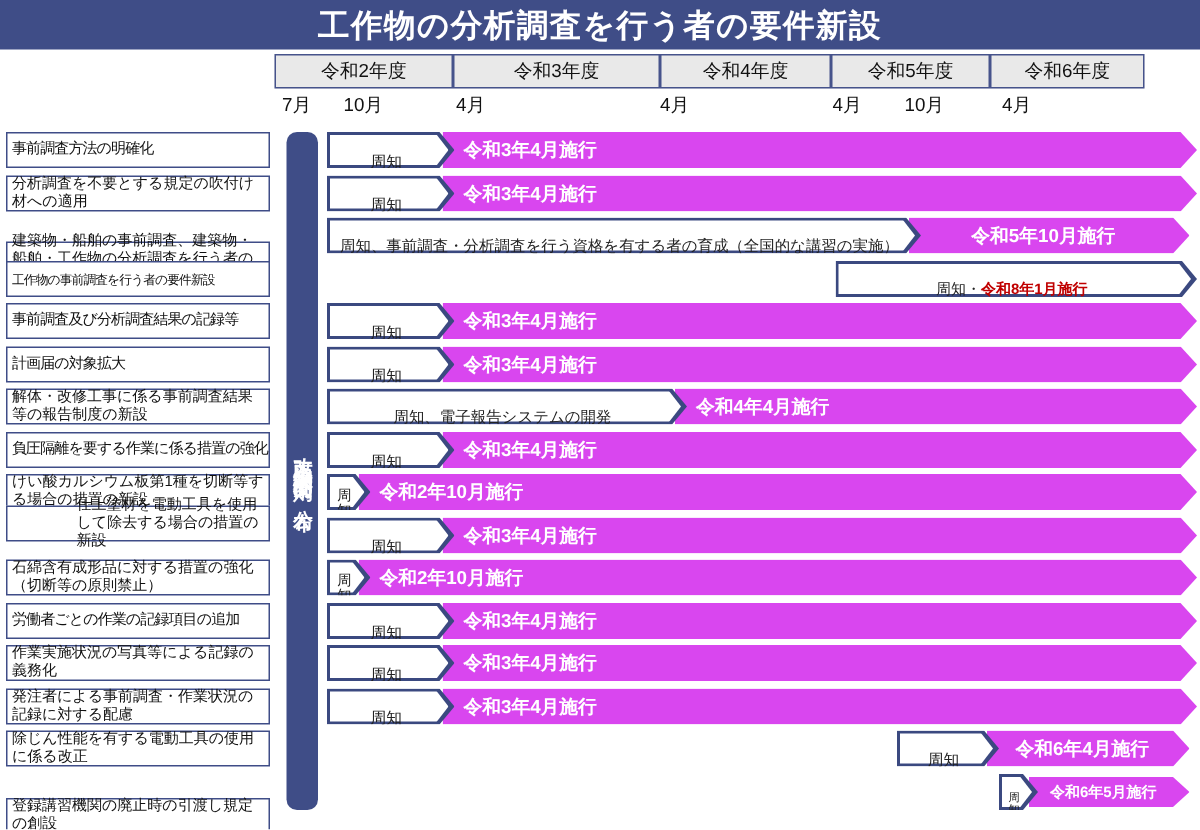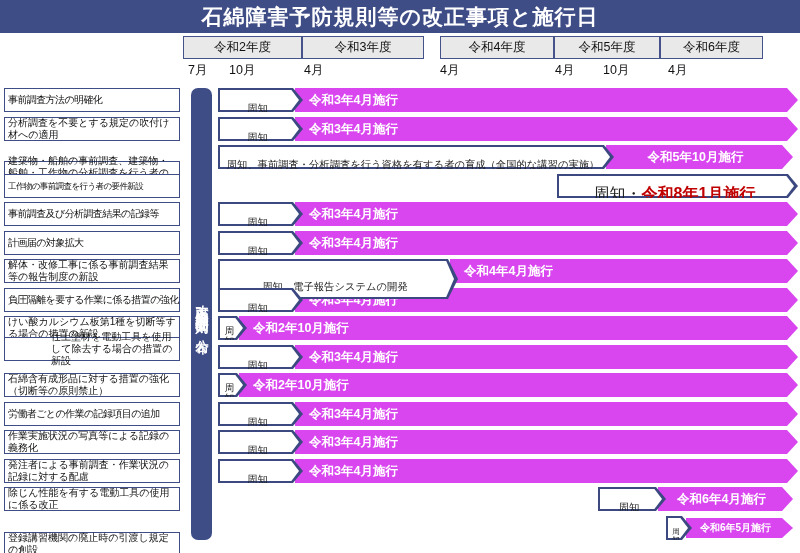--- a/index.html
+++ b/index.html
@@ -31,25 +31,25 @@
         display:flex;align-items:center;box-sizing:border-box;
         clip-path:polygon(0 0,calc(100% - 11px) 0,100% 50%,calc(100% - 11px) 100%,0 100%);}
   .ba.left{justify-content:flex-start;padding-left:14px;}
   .ba.center{justify-content:center;padding-right:8px;}
 </style>
 </head>
 <body>
 
 <div id="page">
   <div class="titlebar">
-    <span>石綿障害予防規則等の改正事項と施行日</span>
+    <span>工作物の分析調査を行う者の要件新設</span>
   </div>
   <div id="yearrow">
       <div class="yearcell" style="left: 183px; width: 119px;">令和2年度</div>
-      <div class="yearcell" style="left: 302px; width: 122px;">令和3年度</div>
+      <div class="yearcell" style="left: 302px; width: 138px;">令和3年度</div>
       <div class="yearcell" style="left: 440px; width: 114px; text-align: right;">令和4年度</div>
       <div class="yearcell" style="left: 554px; width: 106px;">令和5年度</div>
       <div class="yearcell" style="left: 660px; width: 103px;">令和6年度</div>
     </div>
   <div id="monthrow">
       <div class="month" style="left: 188px;">7月</div>
       <div class="month" style="left: 229px;">10月</div>
       <div class="month" style="left: 304px;">4月</div>
       <div class="month" style="left: 440px;">4月</div>
       <div class="month" style="left: 555px;">4月</div>
@@ -82,21 +82,21 @@
       <div class="wa" style="left: 218px; width: 396px; top: 145px; height: 24px;">
         <div class="lb" style="font-size: 10.3px;">
           <span>周知、事前調査・分析調査を行う資格を有する者の育成（全国的な講習の実施）</span>
         </div>
       </div>
       <div class="ba center" style="left: 606px; width: 187px; top: 145px; height: 24px; font-size: 12.5px;">
         <span>令和5年10月施行</span>
       </div>
       <div class="item small tight" style="top: 174px; height: 24px;">工作物の事前調査を行う者の要件新設</div>
       <div class="wa" style="left: 557px; width: 241px; top: 174px; height: 24px;">
-        <div class="lb" style="font-size: 16px;">
+        <div class="lb" style="font-size: 10px;">
           <span>周知・</span>
           <span style="color: rgb(192, 0, 0); font-weight: 700;">令和8年1月施行</span>
         </div>
       </div>
       <div class="item tight" style="top: 202px; height: 24px;">事前調査及び分析調査結果の記録等</div>
       <div class="wa" style="left: 218px; width: 85px; top: 202px; height: 24px;">
         <div class="lb" style="font-size: 10.5px;">
           <span>周知</span>
         </div>
       </div>
@@ -106,21 +106,21 @@
       <div class="item tight" style="top: 231px; height: 24px;">計画届の対象拡大</div>
       <div class="wa" style="left: 218px; width: 85px; top: 231px; height: 24px;">
         <div class="lb" style="font-size: 10.5px;">
           <span>周知</span>
         </div>
       </div>
       <div class="ba left" style="left: 295px; width: 503px; top: 231px; height: 24px; font-size: 12.5px;">
         <span>令和3年4月施行</span>
       </div>
       <div class="item" style="top: 259px; height: 24px;">解体・改修工事に係る事前調査結果等の報告制度の新設</div>
-      <div class="wa" style="left: 218px; width: 240px; top: 259px; height: 40px; font-family: Liberation Serif, serif;">
+      <div class="wa" style="left: 218px; width: 240px; top: 259px; height: 24px; font-family: Liberation Serif, serif;">
         <div class="lb" style="font-size: 10.3px;">
           <span>周知、電子報告システムの開発</span>
         </div>
       </div>
       <div class="ba left" style="left: 450px; width: 348px; top: 259px; height: 24px; font-size: 12.5px;">
         <span>令和4年4月施行</span>
       </div>
       <div class="item tight" style="top: 288px; height: 24px;">負圧隔離を要する作業に係る措置の強化</div>
       <div class="wa" style="left: 218px; width: 85px; top: 288px; height: 24px;">
         <div class="lb" style="font-size: 10.5px;">

